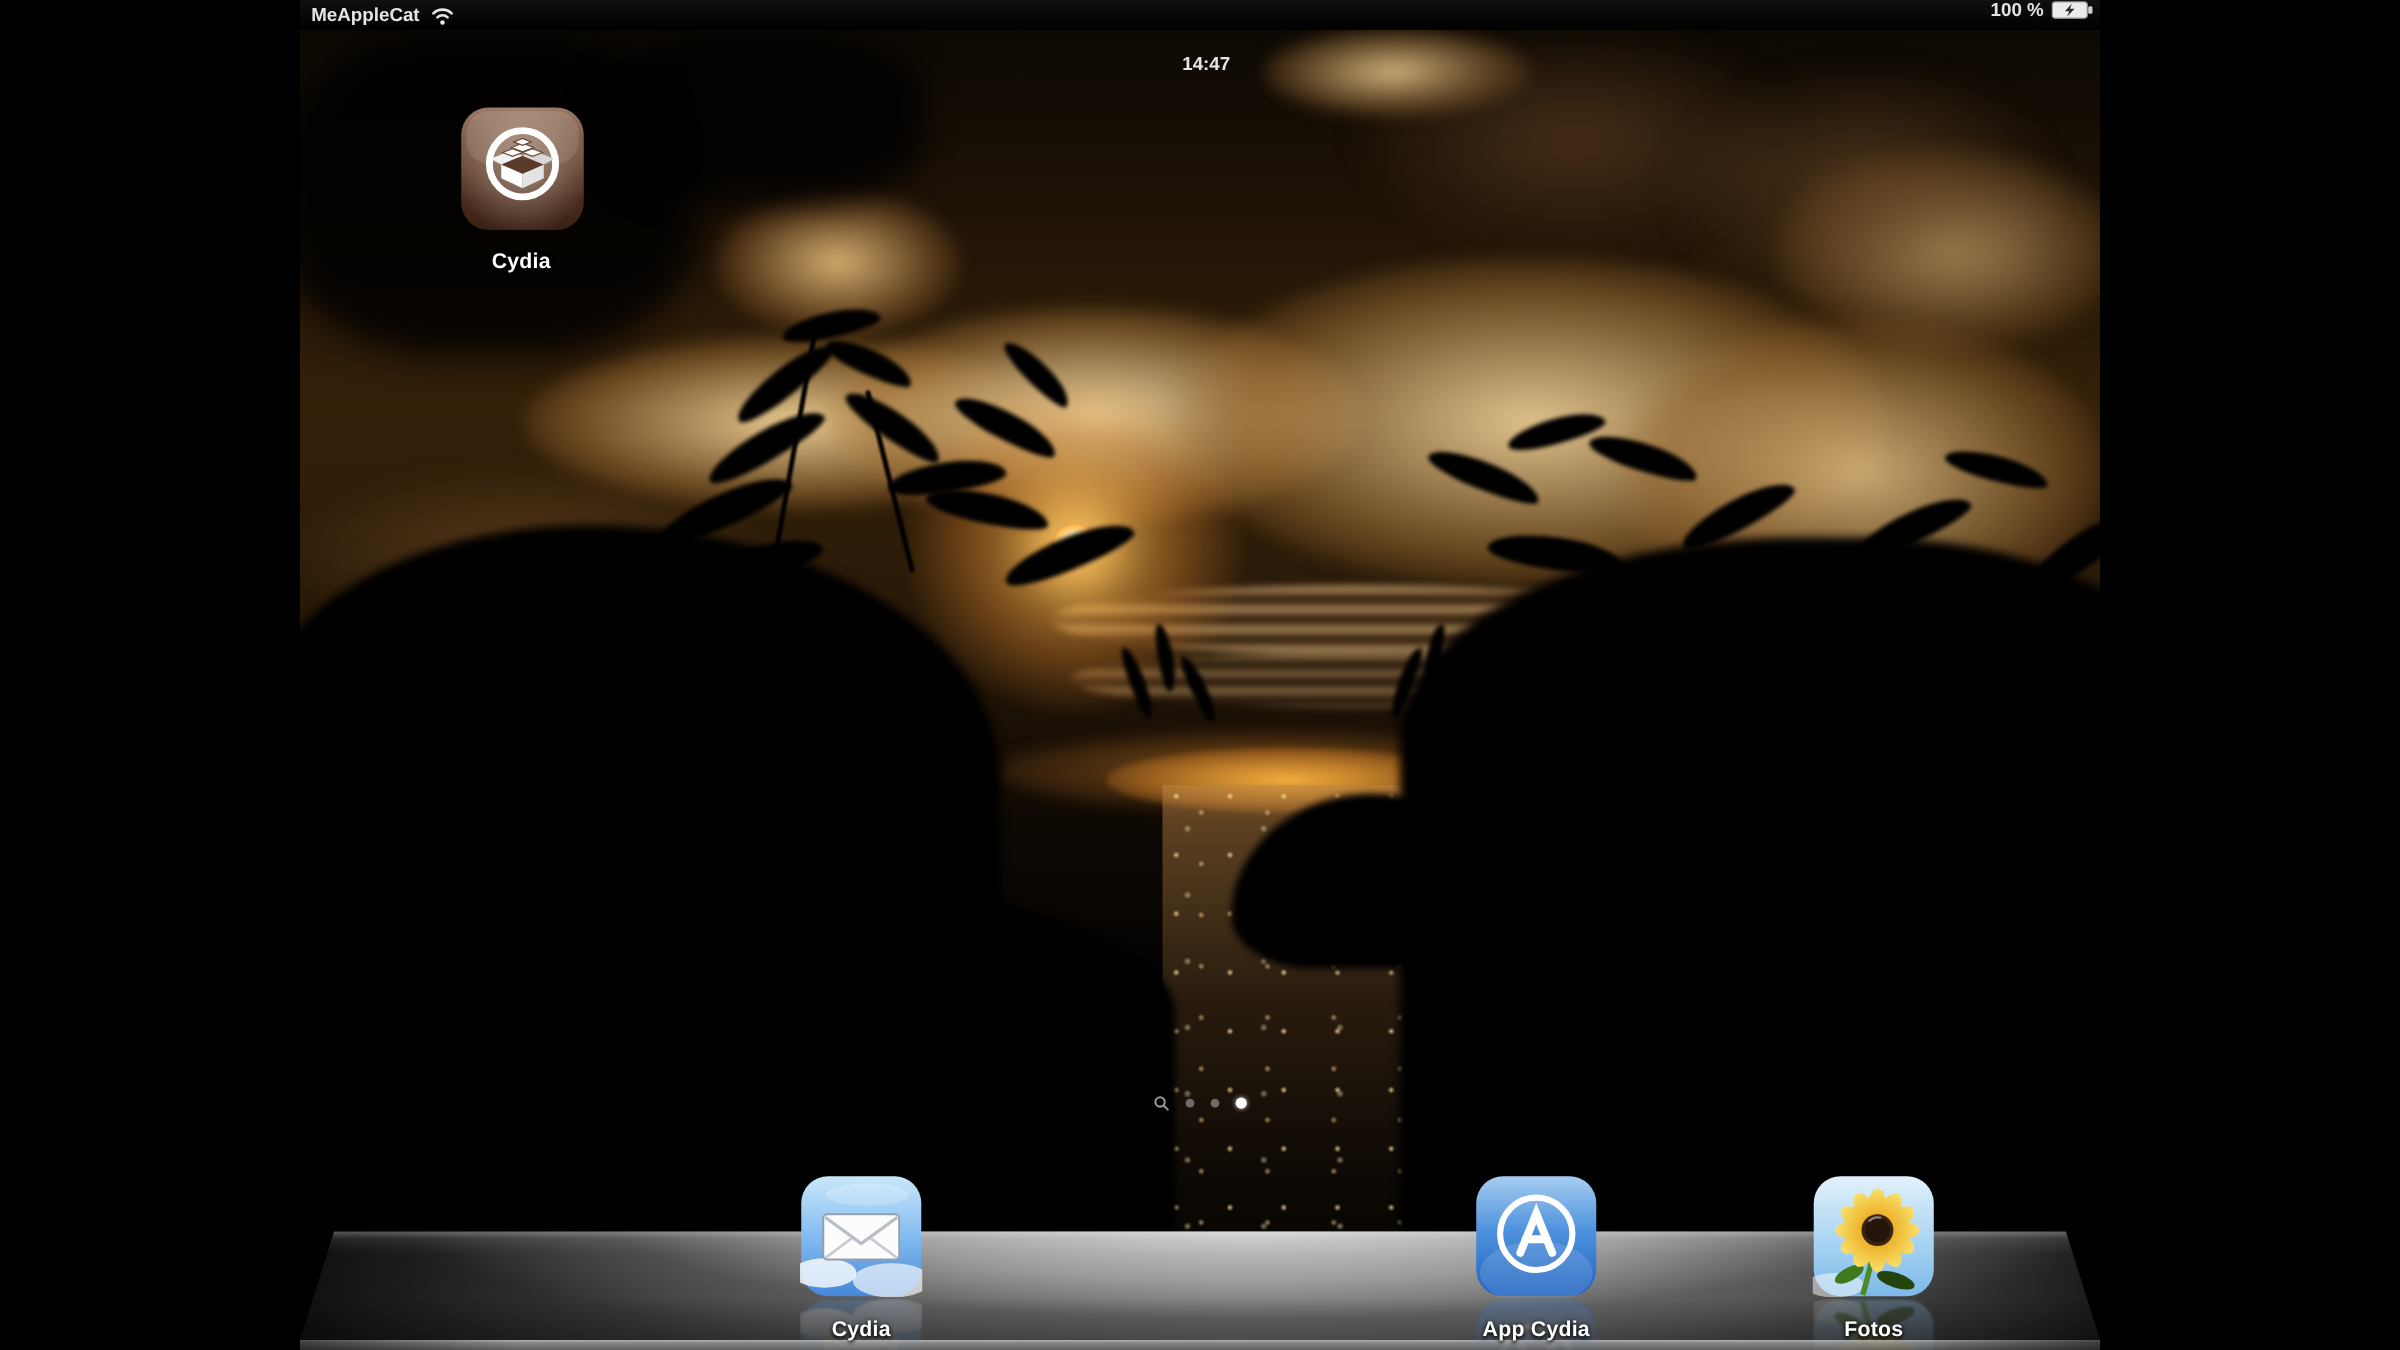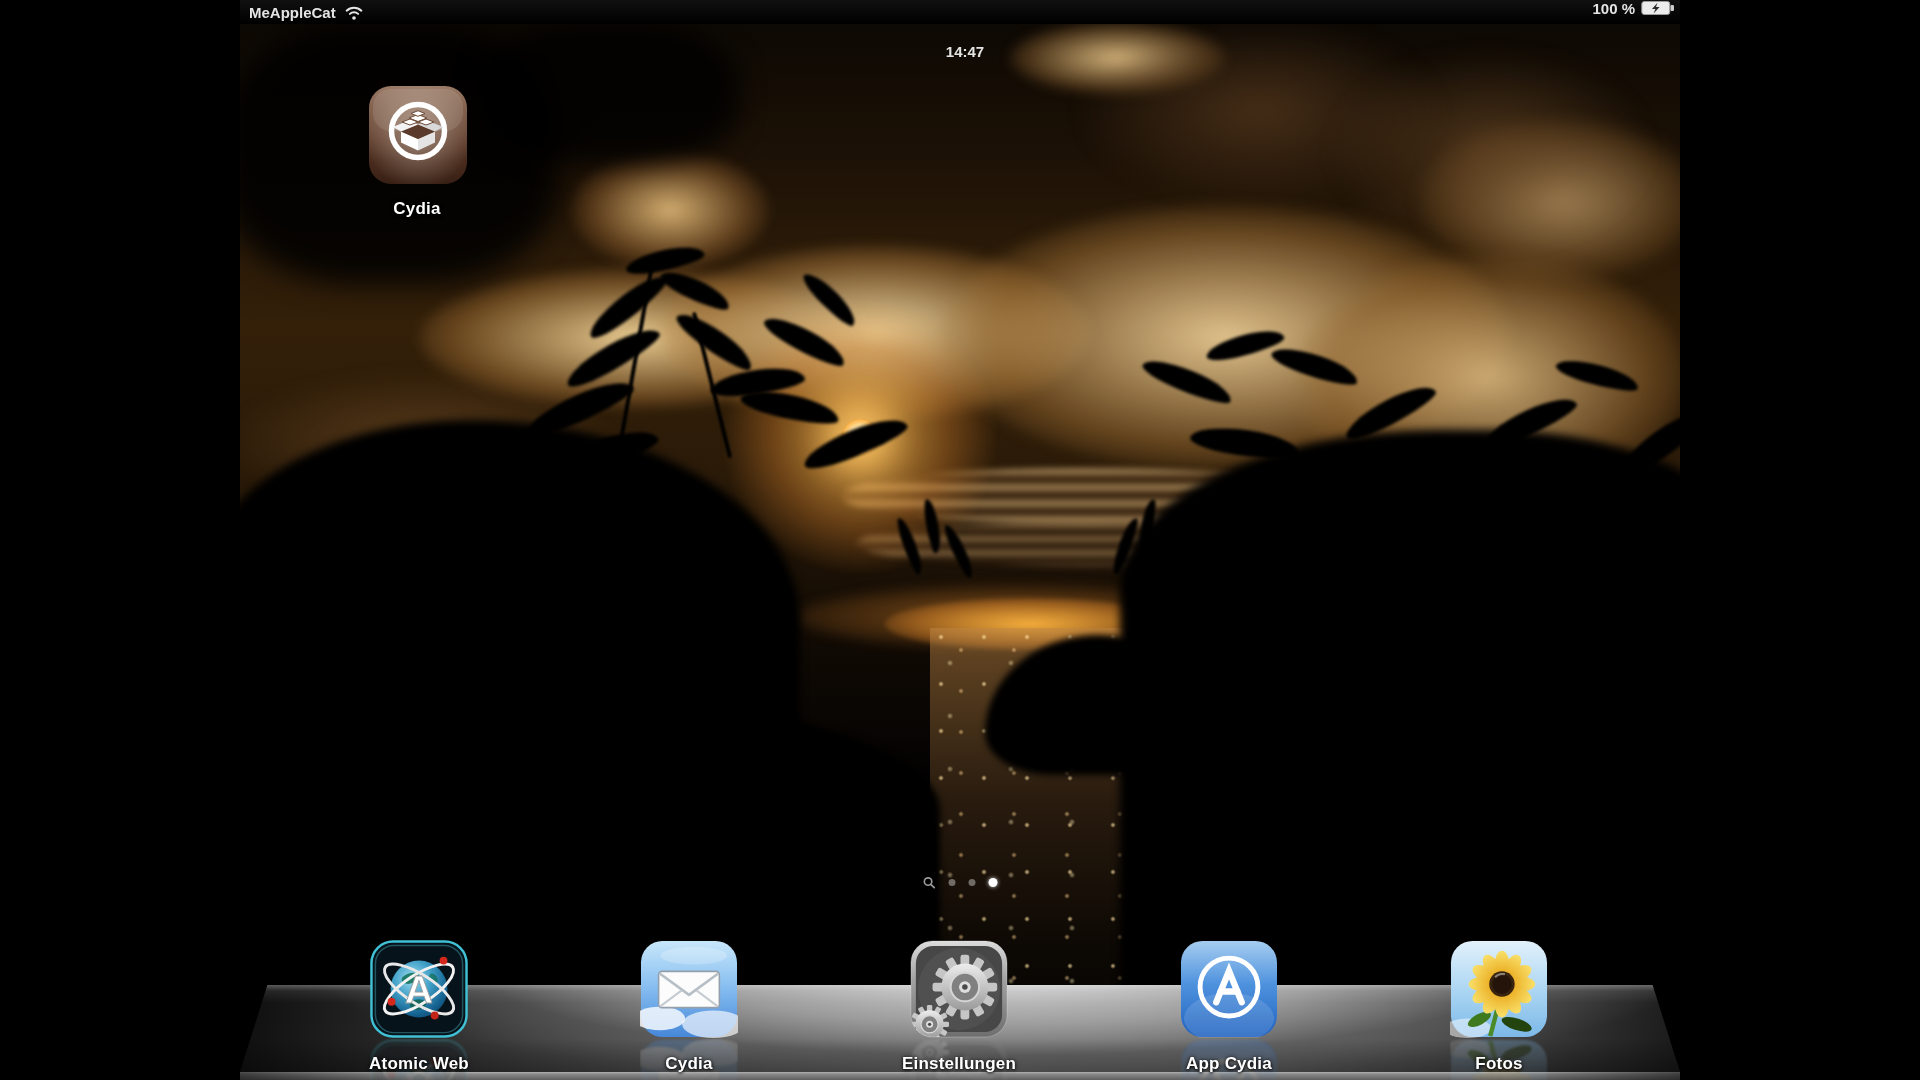--- a/index.html
+++ b/index.html
@@ -327,49 +327,31 @@
         <path d="M9.2,9.2 L12.6,12.6" stroke="#fff" stroke-width="1.8" stroke-linecap="round"></path>
       </svg>
       <span class="dot"></span>
       <span class="dot"></span>
       <span class="dot active"></span>
     </div>
 
     <div class="dock"></div>
     <div class="dock-strip"></div>
 
-    <div class="dock-app" style="left:130px;top:940px;">
-      <svg class="refl">
-          <use href="#sym-atomic"></use>
-        </svg>
-      <svg class="art">
-          <use href="#sym-atomic"></use>
-        </svg>
-      <div class="dock-label">Atomic Web</div>
-    </div>
 
     <div class="dock-app" style="left:400px;top:940px;">
       <svg class="refl">
           <use href="#sym-mail"></use>
         </svg>
       <svg class="art">
           <use href="#sym-mail"></use>
         </svg>
       <div class="dock-label">Cydia</div>
     </div>
 
-    <div class="dock-app" style="left:670px;top:940px;">
-      <svg class="refl">
-          <use href="#sym-settings"></use>
-        </svg>
-      <svg class="art">
-          <use href="#sym-settings"></use>
-        </svg>
-      <div class="dock-label">Einstellungen</div>
-    </div>
 
     <div class="dock-app" style="left:940px;top:940px;">
       <svg class="refl">
           <use href="#sym-appstore"></use>
         </svg>
       <svg class="art">
           <use href="#sym-appstore"></use>
         </svg>
       <div class="dock-label">App Cydia</div>
     </div>

